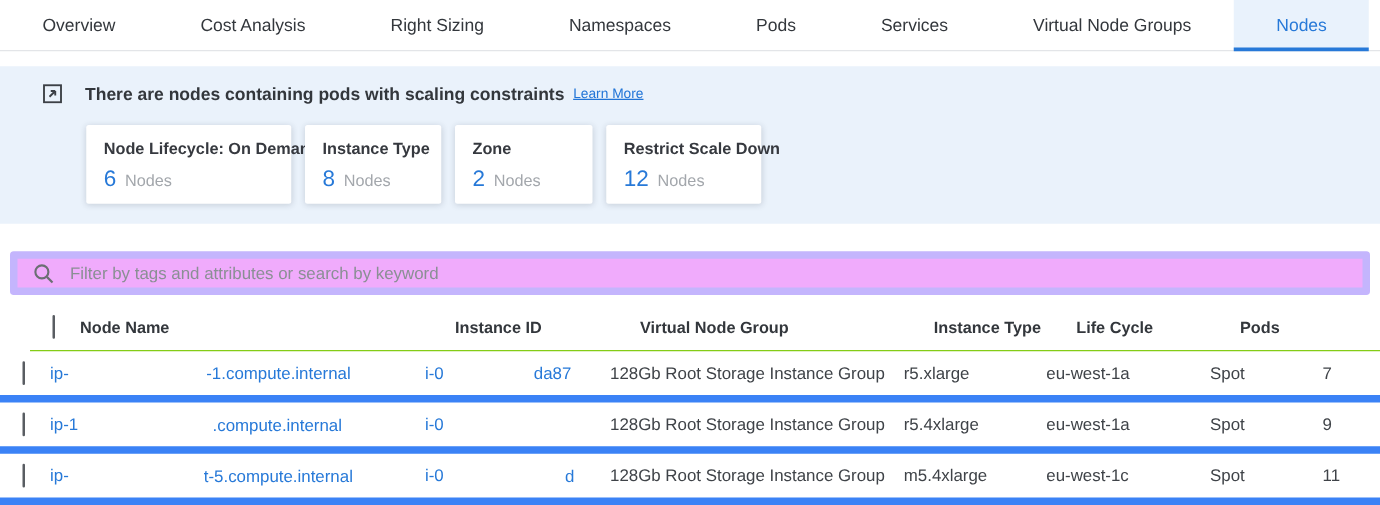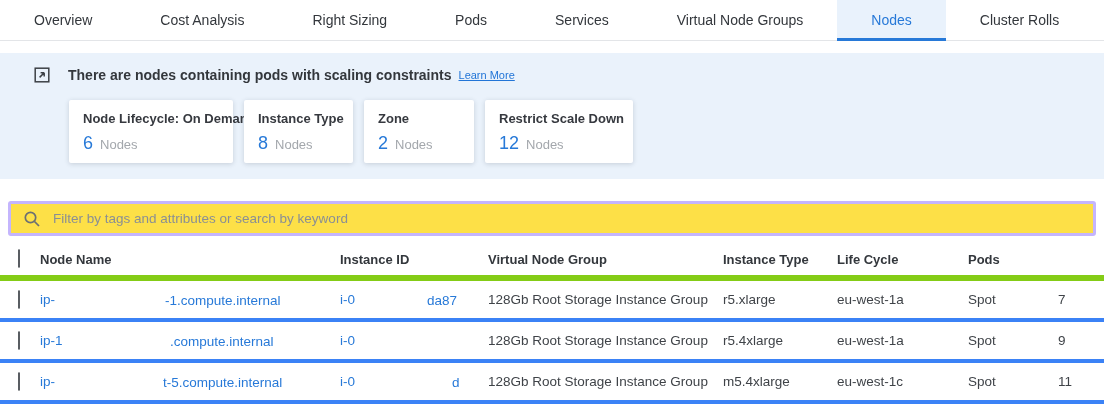--- a/index.html
+++ b/index.html
@@ -33,54 +33,55 @@
     background:#fff; border-radius:2px; box-shadow:0 1px 5px rgba(31,45,61,0.18);
     padding:11px 14px; height:63px;
   }
   .card-title { font-size:13px; font-weight:700; color:#36393f; white-space:nowrap; }
   .card-count-row { margin-top:7px; display:flex; align-items:baseline; }
   .card-count { font-size:18px; color:#2779d8; }
   .card-unit { margin-left:7px; font-size:13px; color:#a3a7ac; }
 
   
   .searchbox {
-    margin:22px 8px 0 8px; height:35px; border:3px solid #c4b5fd; border-radius:3px;
-    display:flex; align-items:center; padding:0 12px; background:#fde047;
+    margin:22px 8px 0 8px; height:35px; border:6px solid #c4b5fd; border-radius:3px;
+    display:flex; align-items:center; padding:0 12px; background:#f0abfc;
   }
   .searchbox svg { flex:0 0 18px; }
   .searchbox input {
     border:0; outline:none; flex:1; margin-left:10px; font-size:13.5px;
     font-family:"Liberation Sans", sans-serif; color:#3f4348; background:transparent;
   }
   .searchbox input::placeholder { color:#8a8f94; opacity:1; }
 
   
   .table { margin-top:7px; }
   .trow {
     display:grid; grid-template-columns:40px 300px 148px 235px 114px 131px 90px 1fr;
-    align-items:center; border-bottom:4px solid #3b82f6; height:41px;
-  }
-  .trow.thead { height:38px; border-bottom:6px solid #84cc16; }
+    align-items:center; border-bottom:6px solid #3b82f6; height:41px;
+  }
+  .trow.thead { height:38px; border-bottom:1px solid #84cc16;margin-left:24px; }
   .hcell { font-size:13px; font-weight:700; color:#33373c; white-space:nowrap; }
   .cell { font-size:13.5px; color:#3f4348; white-space:nowrap; }
   .cb {
     width:15px; height:15px; border:1.5px solid #595d62; border-radius:2px;
     margin-left:18px; background:#fff; cursor:pointer;
   }
   .link { color:#2779d8; cursor:pointer; }
   .frag-cell { position:relative; height:100%; display:flex; align-items:center; }
   .frag2 { position:absolute; top:50%; transform:translateY(-50%); }
 </style>
 </head>
 <body>
 
 <div class="tabbar">
   <div class="tab">Overview</div>
   <div class="tab">Cost Analysis</div>
   <div class="tab">Right Sizing</div>
+  <div class="tab">Namespaces</div>
   <div class="tab">Pods</div>
   <div class="tab">Services</div>
   <div class="tab">Virtual Node Groups</div>
   <div class="tab active">Nodes</div>
   <div class="tab">Cluster Rolls</div>
   <div class="tab">Log</div>
 </div>
 
 <div class="panel">
   <div class="alert-row">
@@ -109,21 +110,21 @@
         <span class="card-unit">Nodes</span>
       </div>
     </div>
     <div class="card" style="width:110px">
       <div class="card-title">Zone</div>
       <div class="card-count-row">
         <span class="card-count">2</span>
         <span class="card-unit">Nodes</span>
       </div>
     </div>
-    <div class="card" style="width:148px">
+    <div class="card" style="width:124px">
       <div class="card-title">Restrict Scale Down</div>
       <div class="card-count-row">
         <span class="card-count">12</span>
         <span class="card-unit">Nodes</span>
       </div>
     </div>
   </div>
 </div>
 
 <div class="searchbox">

